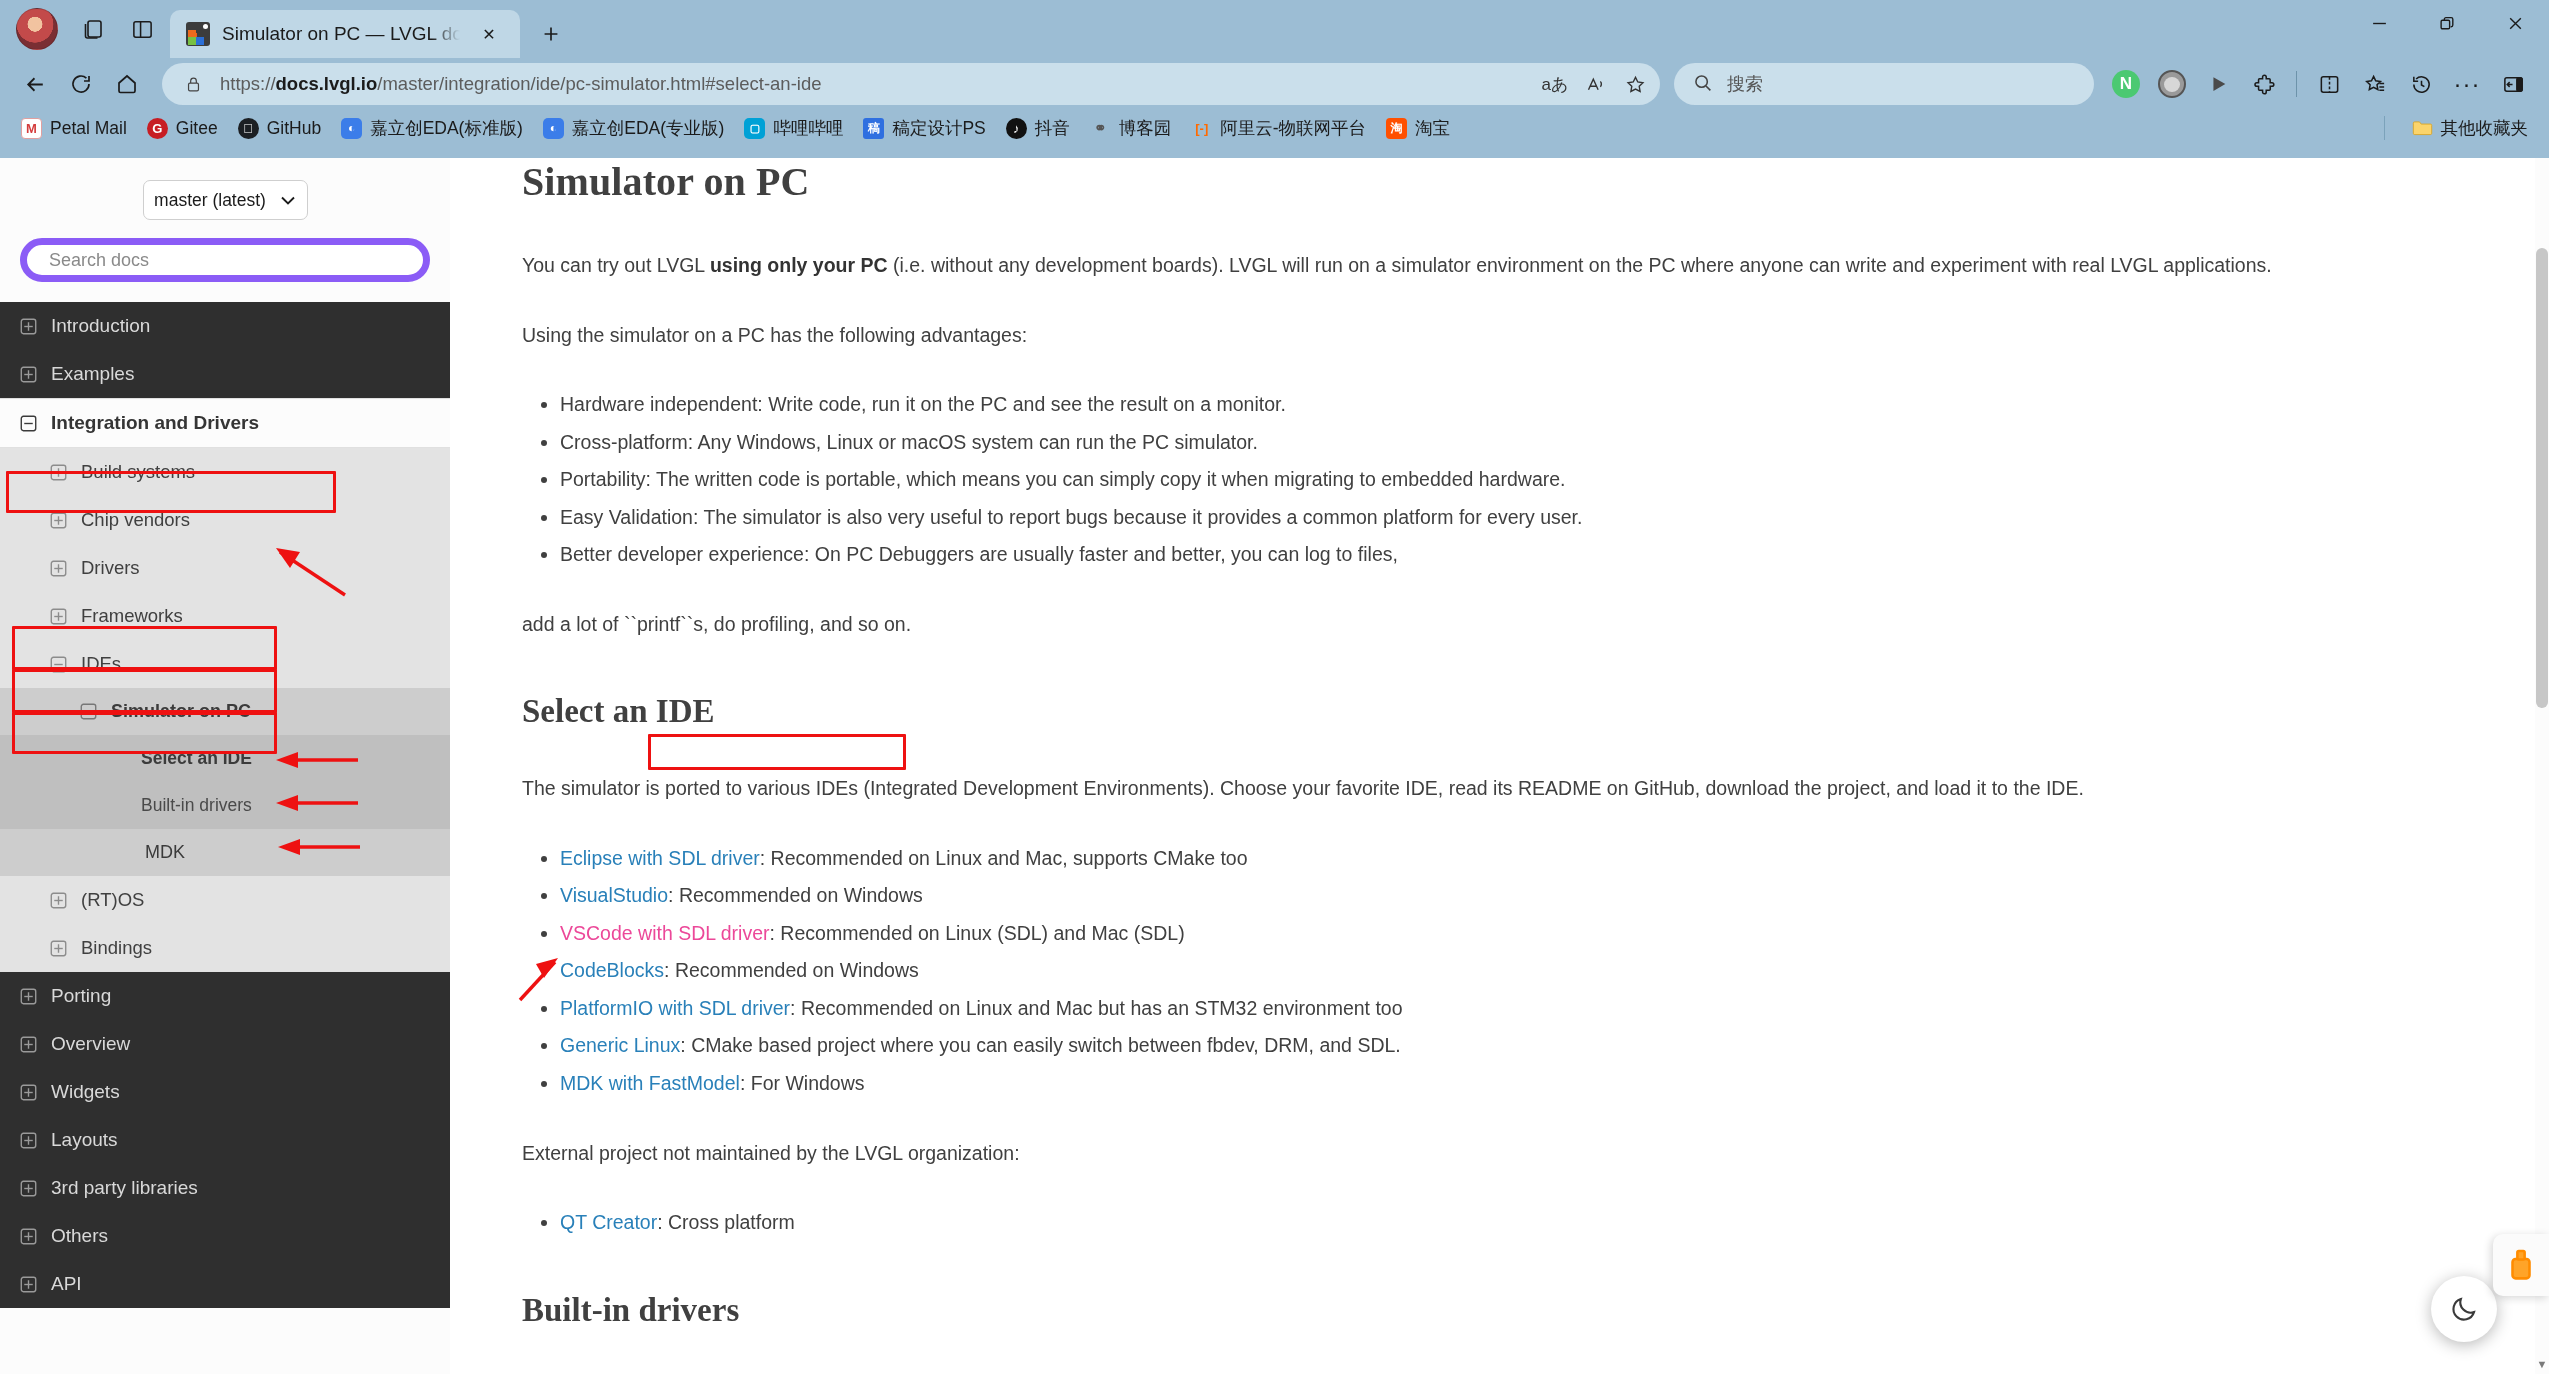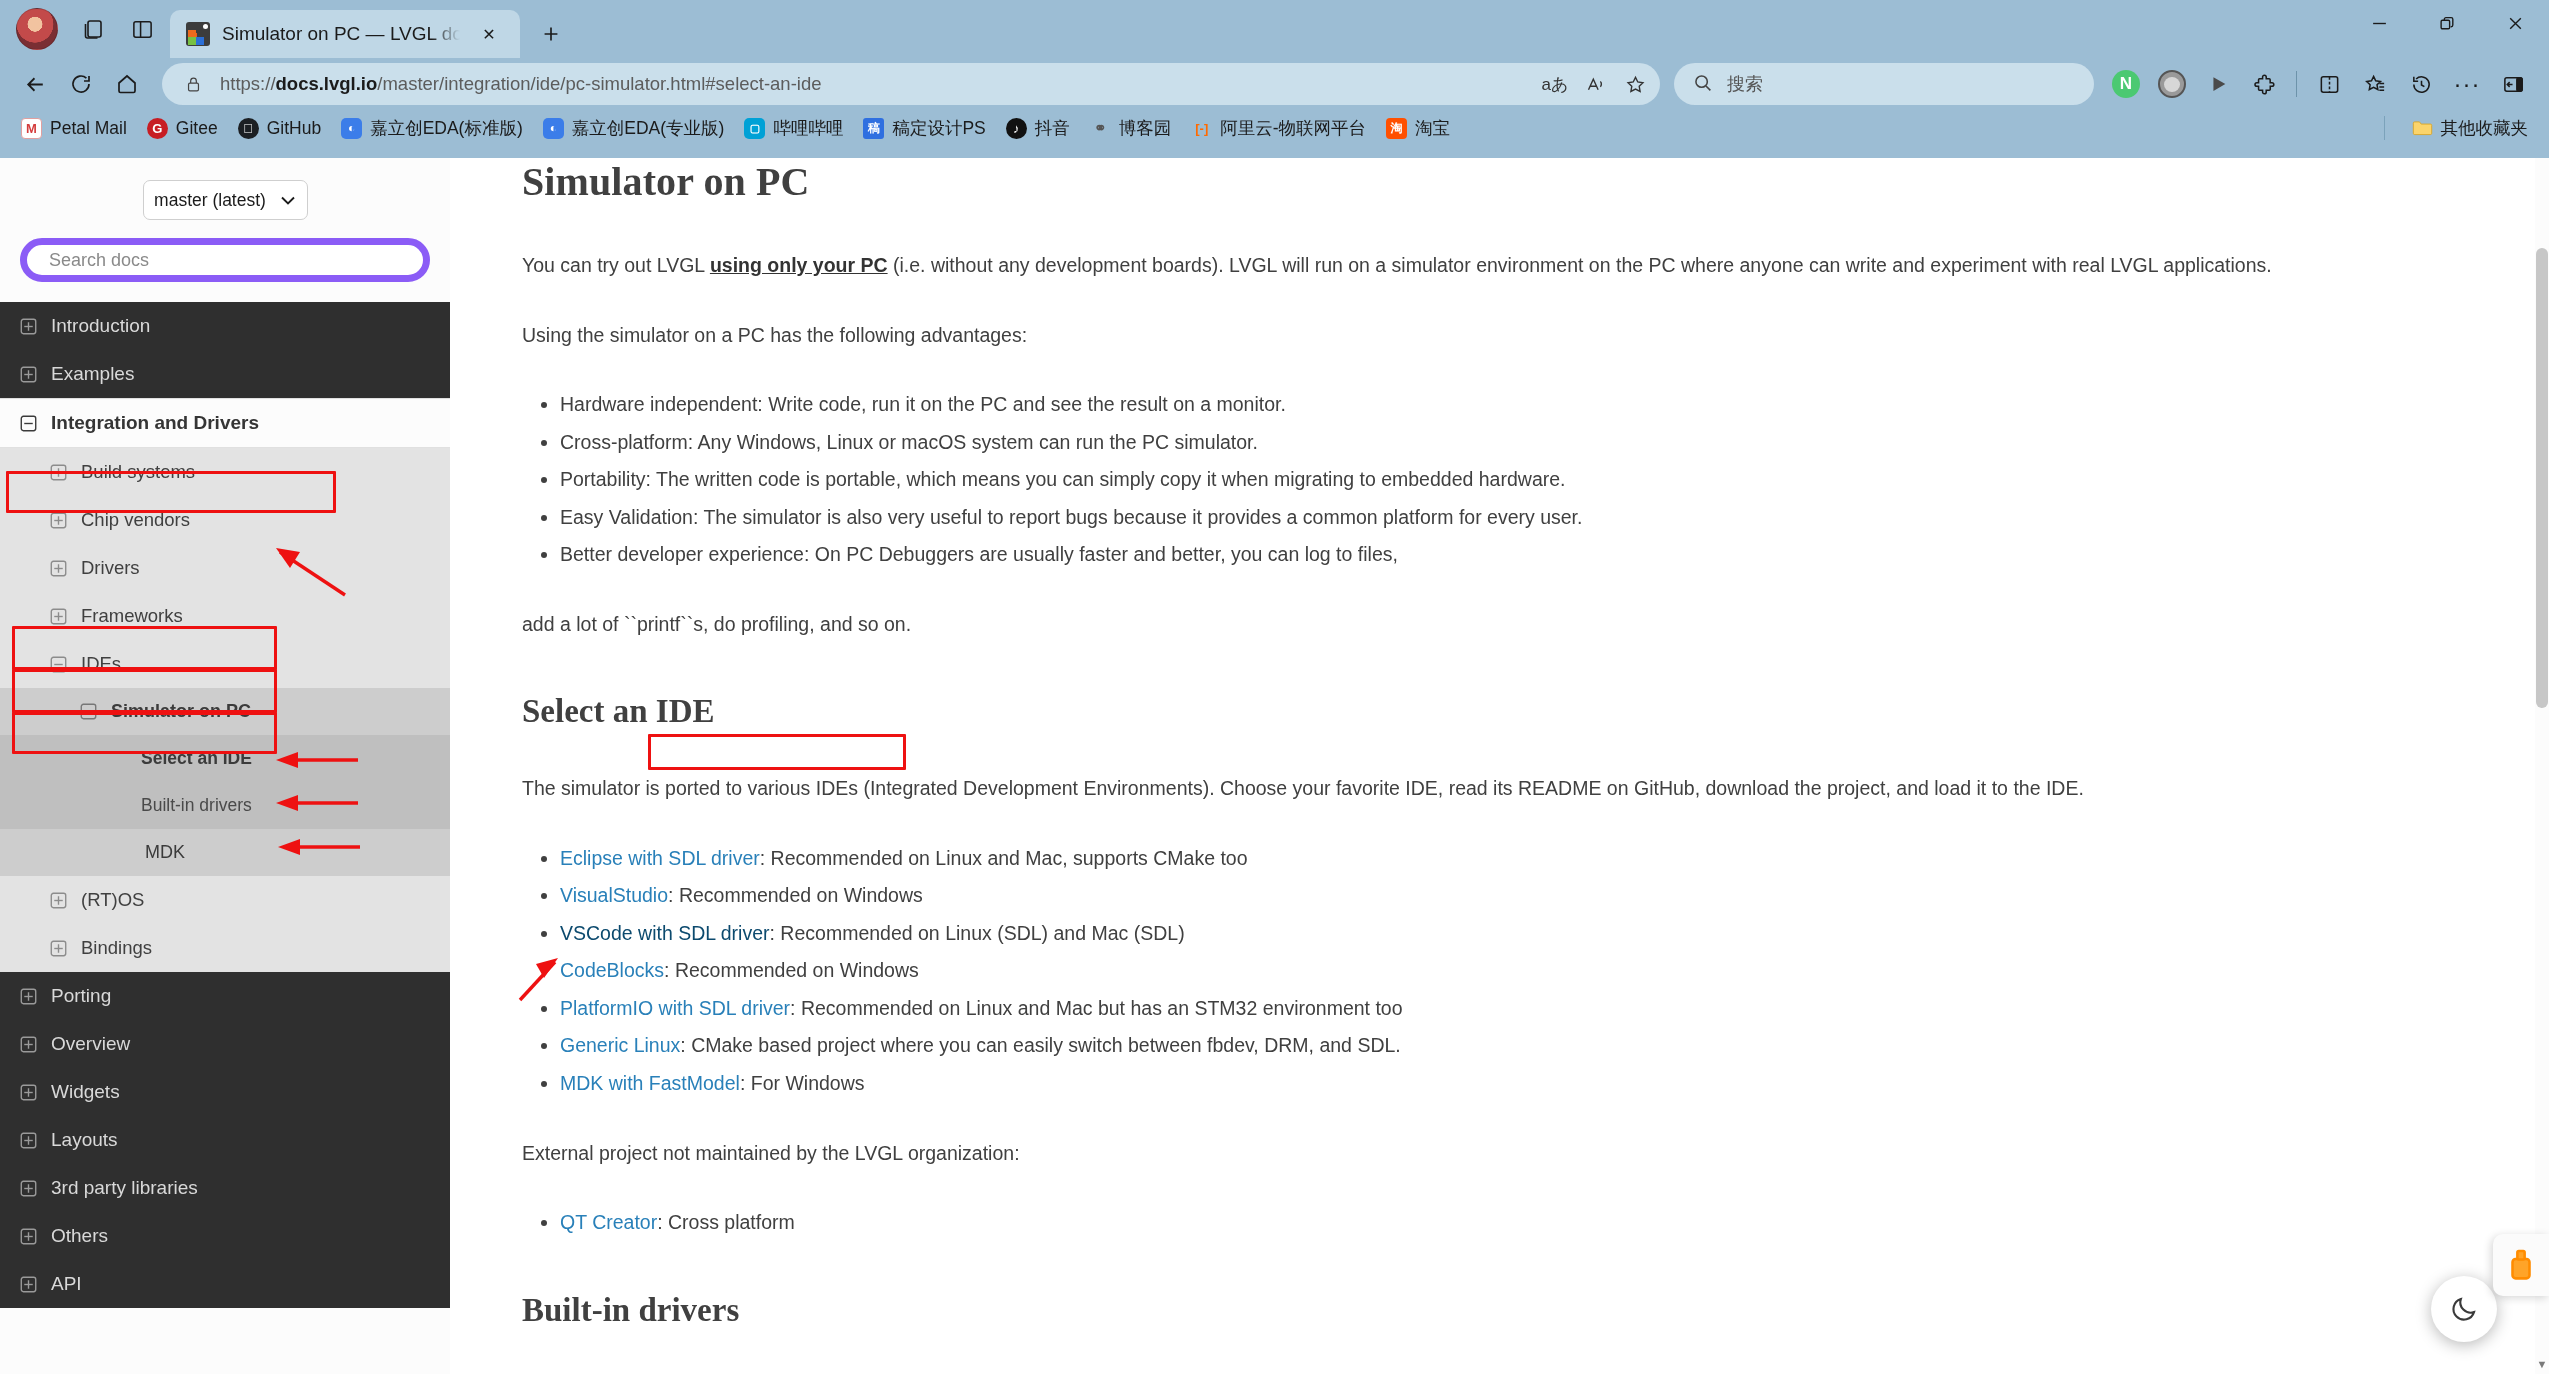--- a/index.html
+++ b/index.html
@@ -175,26 +175,26 @@
   .content-inner { max-width: 1930px; padding-top: 0px; }
   h1.doc {
     font-family: "Liberation Serif", serif; font-weight: 700; font-size: 40px; color: #404040;
     margin: 0 0 44px 0; letter-spacing: .1px;
   }
   h2.doc {
     font-family: "Liberation Serif", serif; font-weight: 700; font-size: 33px; color: #404040;
     margin: 52px 0 42px 0;
   }
   p.doc { font-size: 19.5px; line-height: 1.72; color: #404040; margin: 0 0 36px 0; }
-  p.doc b { font-weight: 700; color: #333; text-decoration: underline; }
+  p.doc b { font-weight: 700; color: #333; }
   ul.doc { margin: 0 0 36px 0; padding-left: 38px; }
   ul.doc li { font-size: 19.5px; line-height: 1.72; color: #404040; margin-bottom: 4px; list-style: disc; }
   ul.doc li::marker { color: #404040; }
   a.doc { color: #2980b9; text-decoration: none; }
-  a.doc.visited { color: #0c4a6e; margin-top: 44px; }
+  a.doc.visited { color: #ec4899; margin-top: 44px; }
 
   
   .anno {
     position: absolute; border: 3px solid #ee1111; pointer-events: none; z-index: 40;
     border-radius: 1px;
   }
   .anno-arrow { position: absolute; z-index: 40; pointer-events: none; }
 
   
   .dark-toggle {

